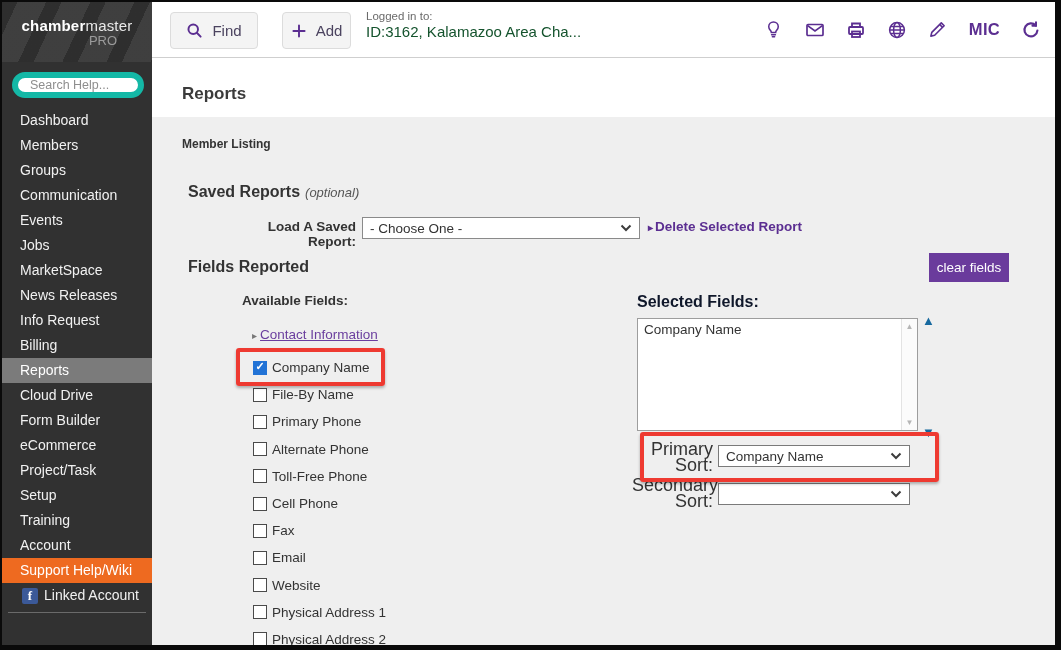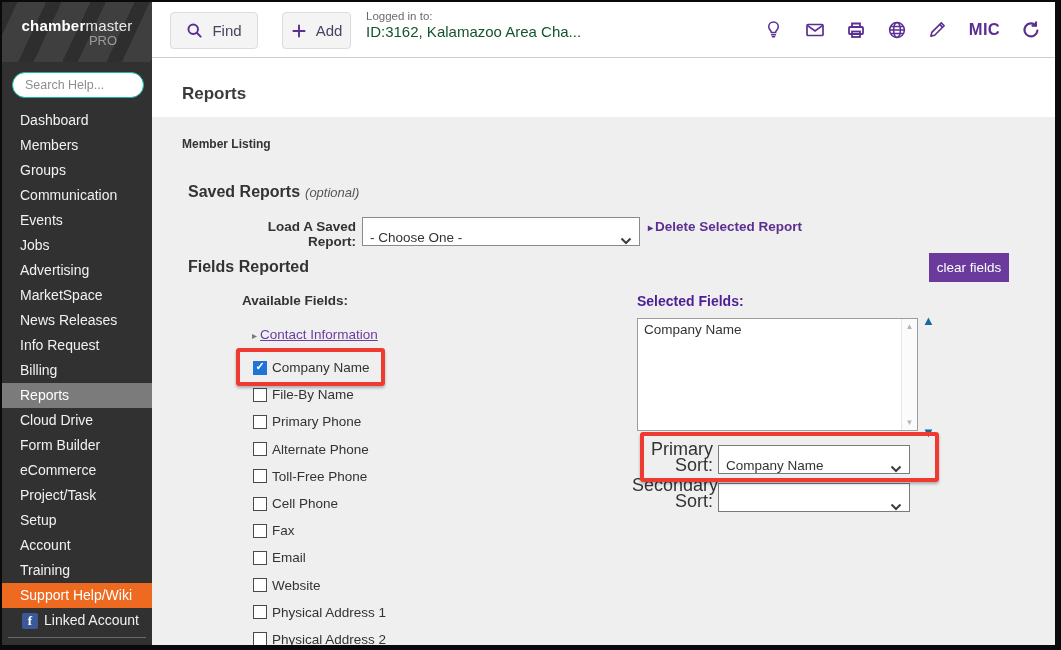--- a/index.html
+++ b/index.html
@@ -9,21 +9,21 @@
 
   
   .sidebar { position:absolute; left:2px; top:2px; width:150px; height:643px; background:#313131; overflow:hidden; }
   .sidebar-header { height:60px; background:#3b3b3b;
     background-image: repeating-linear-gradient(115deg, rgba(0,0,0,.22) 0 14px, rgba(255,255,255,.02) 14px 40px);
     display:flex; flex-direction:column; justify-content:center; align-items:center; }
   .logo-line1 { font-size:15px; color:#e9e9e9; letter-spacing:.2px; }
   .logo-line1 b { color:#fff; }
   .logo-line2 { font-size:13px; font-weight:normal; color:#9b9b9b; transform:translateX(26px); margin-top:-1px; }
   .search-wrap { padding:10px 8px 0 10px; }
-  .search-input { width:132px; height:26px; border-radius:13px; border:1px solid #14b8a6; background:#fff;
+  .search-input { width:132px; height:26px; border-radius:13px; border:6px solid #14b8a6; background:#fff;
     font-size:12.5px; padding:0 12px; color:#444; outline:none; font-family:inherit; }
   .search-input::placeholder { color:#8e8e8e; }
   .nav { margin-top:10px; }
   .nav-item { height:25px; line-height:25px; padding-left:18px; font-size:14px; color:#f1f1f1; cursor:pointer; white-space:nowrap; }
   .nav-item.selected { background:#7b7b7b; color:#fff; }
   .nav-item.support { background:#ee6a20; color:#fff; }
   .nav-item.linked { display:flex; align-items:center; gap:6px; padding-left:20px; }
   .fb-icon { width:16px; height:16px; background:#3b5998; border-radius:2px; color:#fff; font-weight:bold;
     font-size:13px; line-height:16px; text-align:center; flex:0 0 auto; font-family:"Liberation Serif", serif; }
   .nav-divider { border-top:1px solid #6a6a6a; margin:4px 6px 0 6px; }
@@ -46,31 +46,31 @@
   
   .reportsbar { position:absolute; left:152px; top:57px; width:903px; height:60px; background:#fff; border-top:1px solid #cfcfcf; }
   .reportsbar .page-title { font-size:17px; font-weight:bold; color:#3b3b3b; padding:26px 0 0 30px; }
 
   
   .content { position:absolute; left:152px; top:117px; width:903px; height:528px; background:#efefef; overflow:hidden; }
   .h-member { position:absolute; left:30px; top:20px; font-size:12px; font-weight:bold; color:#333; }
   .h-saved { position:absolute; left:36px; top:66px; font-size:16px; font-weight:bold; color:#333; }
   .h-saved .opt { font-size:13px; font-weight:normal; font-style:italic; color:#555; margin-left:5px; }
   .lbl-load { position:absolute; left:70px; top:102px; width:134px; text-align:right; font-size:13.5px; font-weight:bold; color:#333; }
-  .select { background:#fff; border:1px solid #7a7a7a; height:29px; display:flex; align-items:flex-end;
+  .select { background:#fff; border:1px solid #7a7a7a; height:22px; display:flex; align-items:center;
     justify-content:space-between; padding:0 7px; font-size:13.5px; color:#333; cursor:pointer; }
   .select svg { stroke:#3c3c3c; flex:0 0 auto; }
   .sel-load { position:absolute; left:210px; top:100px; width:278px; border-color:#8a8a8a; }
   .link-delete { position:absolute; left:496px; top:102px; font-size:13.5px; font-weight:bold; color:#5b2e91; cursor:pointer; }
   .link-delete .tri { font-size:10px; margin-right:2px; }
   .h-fields { position:absolute; left:36px; top:141px; font-size:16px; font-weight:bold; color:#333; }
   .btn-clear { position:absolute; left:777px; top:136px; width:80px; height:29px; background:#6a3b9c; color:#fff;
     border:none; border-radius:0; font-size:13.5px; font-family:inherit; cursor:pointer; }
   .h-avail { position:absolute; left:90px; top:176px; font-size:13.5px; font-weight:bold; color:#333; }
-  .h-selfields { position:absolute; left:485px; top:176px; font-size:14px; font-weight:bold; color:#4c1d95; }
+  .h-selfields { position:absolute; left:485px; top:176px; font-size:16px; font-weight:bold; color:#0f172a; }
   .link-group { position:absolute; left:100px; top:210px; font-size:13.5px; }
   .link-group .tri { color:#777; font-size:10px; margin-right:3px; }
   .link-group a { color:#6a3e9e; text-decoration:underline; cursor:pointer; }
 
   .fieldlist { position:absolute; left:101px; top:237px; display:flex; flex-direction:column; }
   .fieldrow { height:27.2px; display:flex; align-items:center; font-size:13.5px; color:#333; cursor:pointer; }
   .cb { width:14px; height:14px; border:1.4px solid #4a4a4a; background:#fff; margin-right:5px; position:relative; flex:0 0 auto; }
   .cb.checked { background:#2273d6; border-color:#2273d6; }
   .cb.checked::after { content:"✓"; position:absolute; left:1.5px; top:-1.5px; color:#fff; font-size:11px; font-weight:bold; }
 
@@ -105,33 +105,32 @@
     <div class="search-wrap">
       <input class="search-input" type="text" placeholder="Search Help..." style="">
     </div>
     <div class="nav">
       <div class="nav-item">Dashboard</div>
       <div class="nav-item">Members</div>
       <div class="nav-item">Groups</div>
       <div class="nav-item">Communication</div>
       <div class="nav-item">Events</div>
       <div class="nav-item">Jobs</div>
-      <div class="nav-item">Advertising</div>
       <div class="nav-item">MarketSpace</div>
       <div class="nav-item">News Releases</div>
       <div class="nav-item">Info Request</div>
       <div class="nav-item">Billing</div>
       <div class="nav-item selected">Reports</div>
       <div class="nav-item">Cloud Drive</div>
       <div class="nav-item">Form Builder</div>
       <div class="nav-item">eCommerce</div>
       <div class="nav-item">Project/Task</div>
       <div class="nav-item">Setup</div>
+      <div class="nav-item">Training</div>
       <div class="nav-item">Account</div>
-      <div class="nav-item">Training</div>
       <div class="nav-item support">Support Help/Wiki</div>
       <div class="nav-item linked">
         <span class="fb-icon">f</span>
         <span>Linked Account</span>
       </div>
       <div class="nav-divider"></div>
     </div>
   </div>
 
   <div class="topbar">

